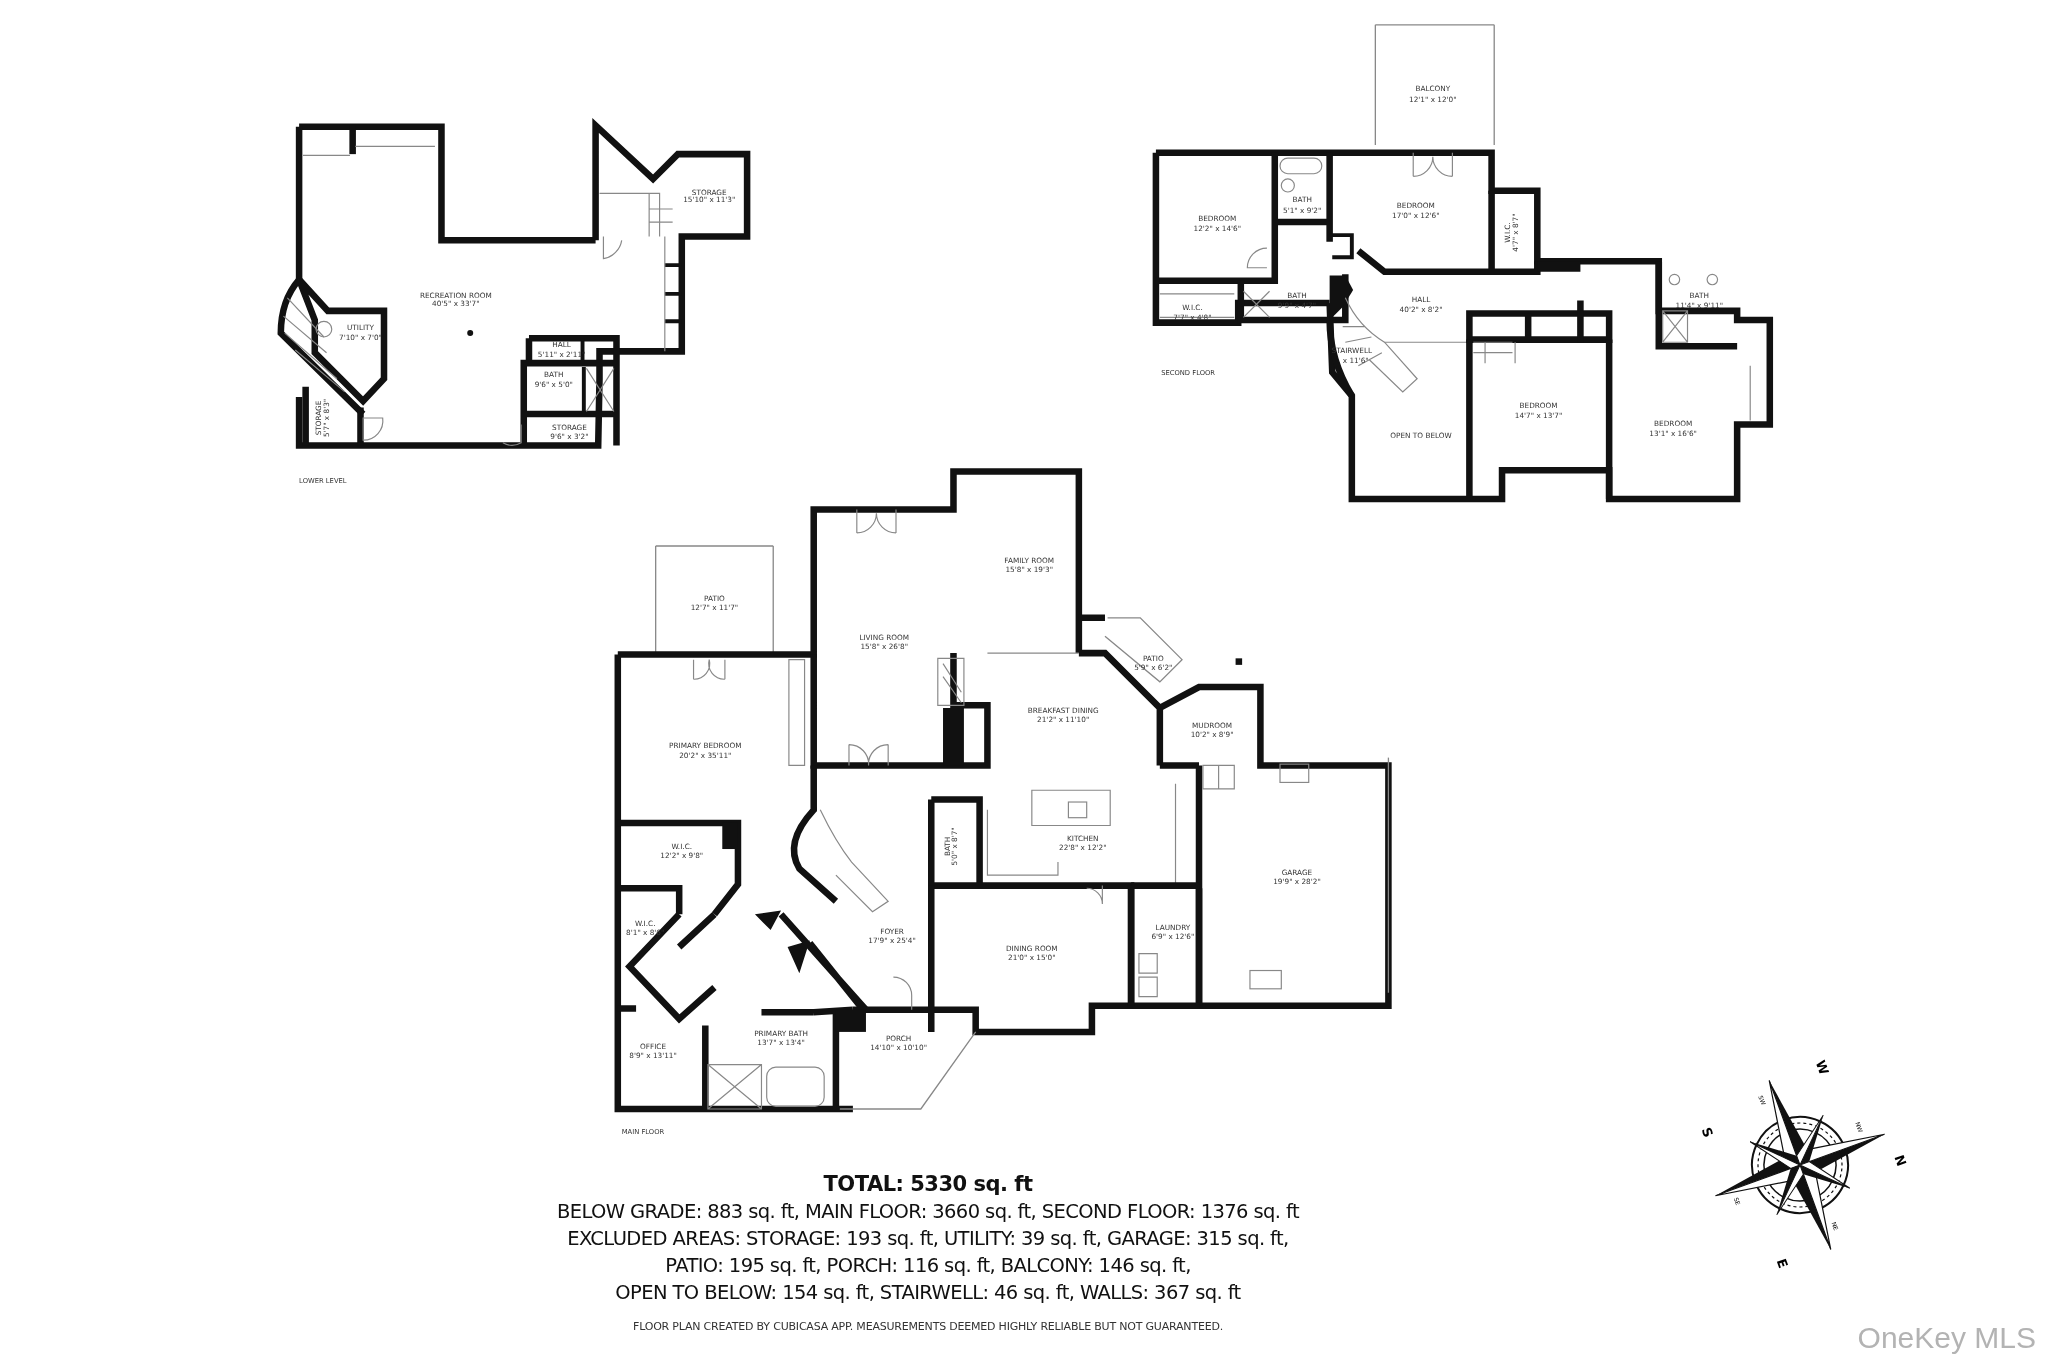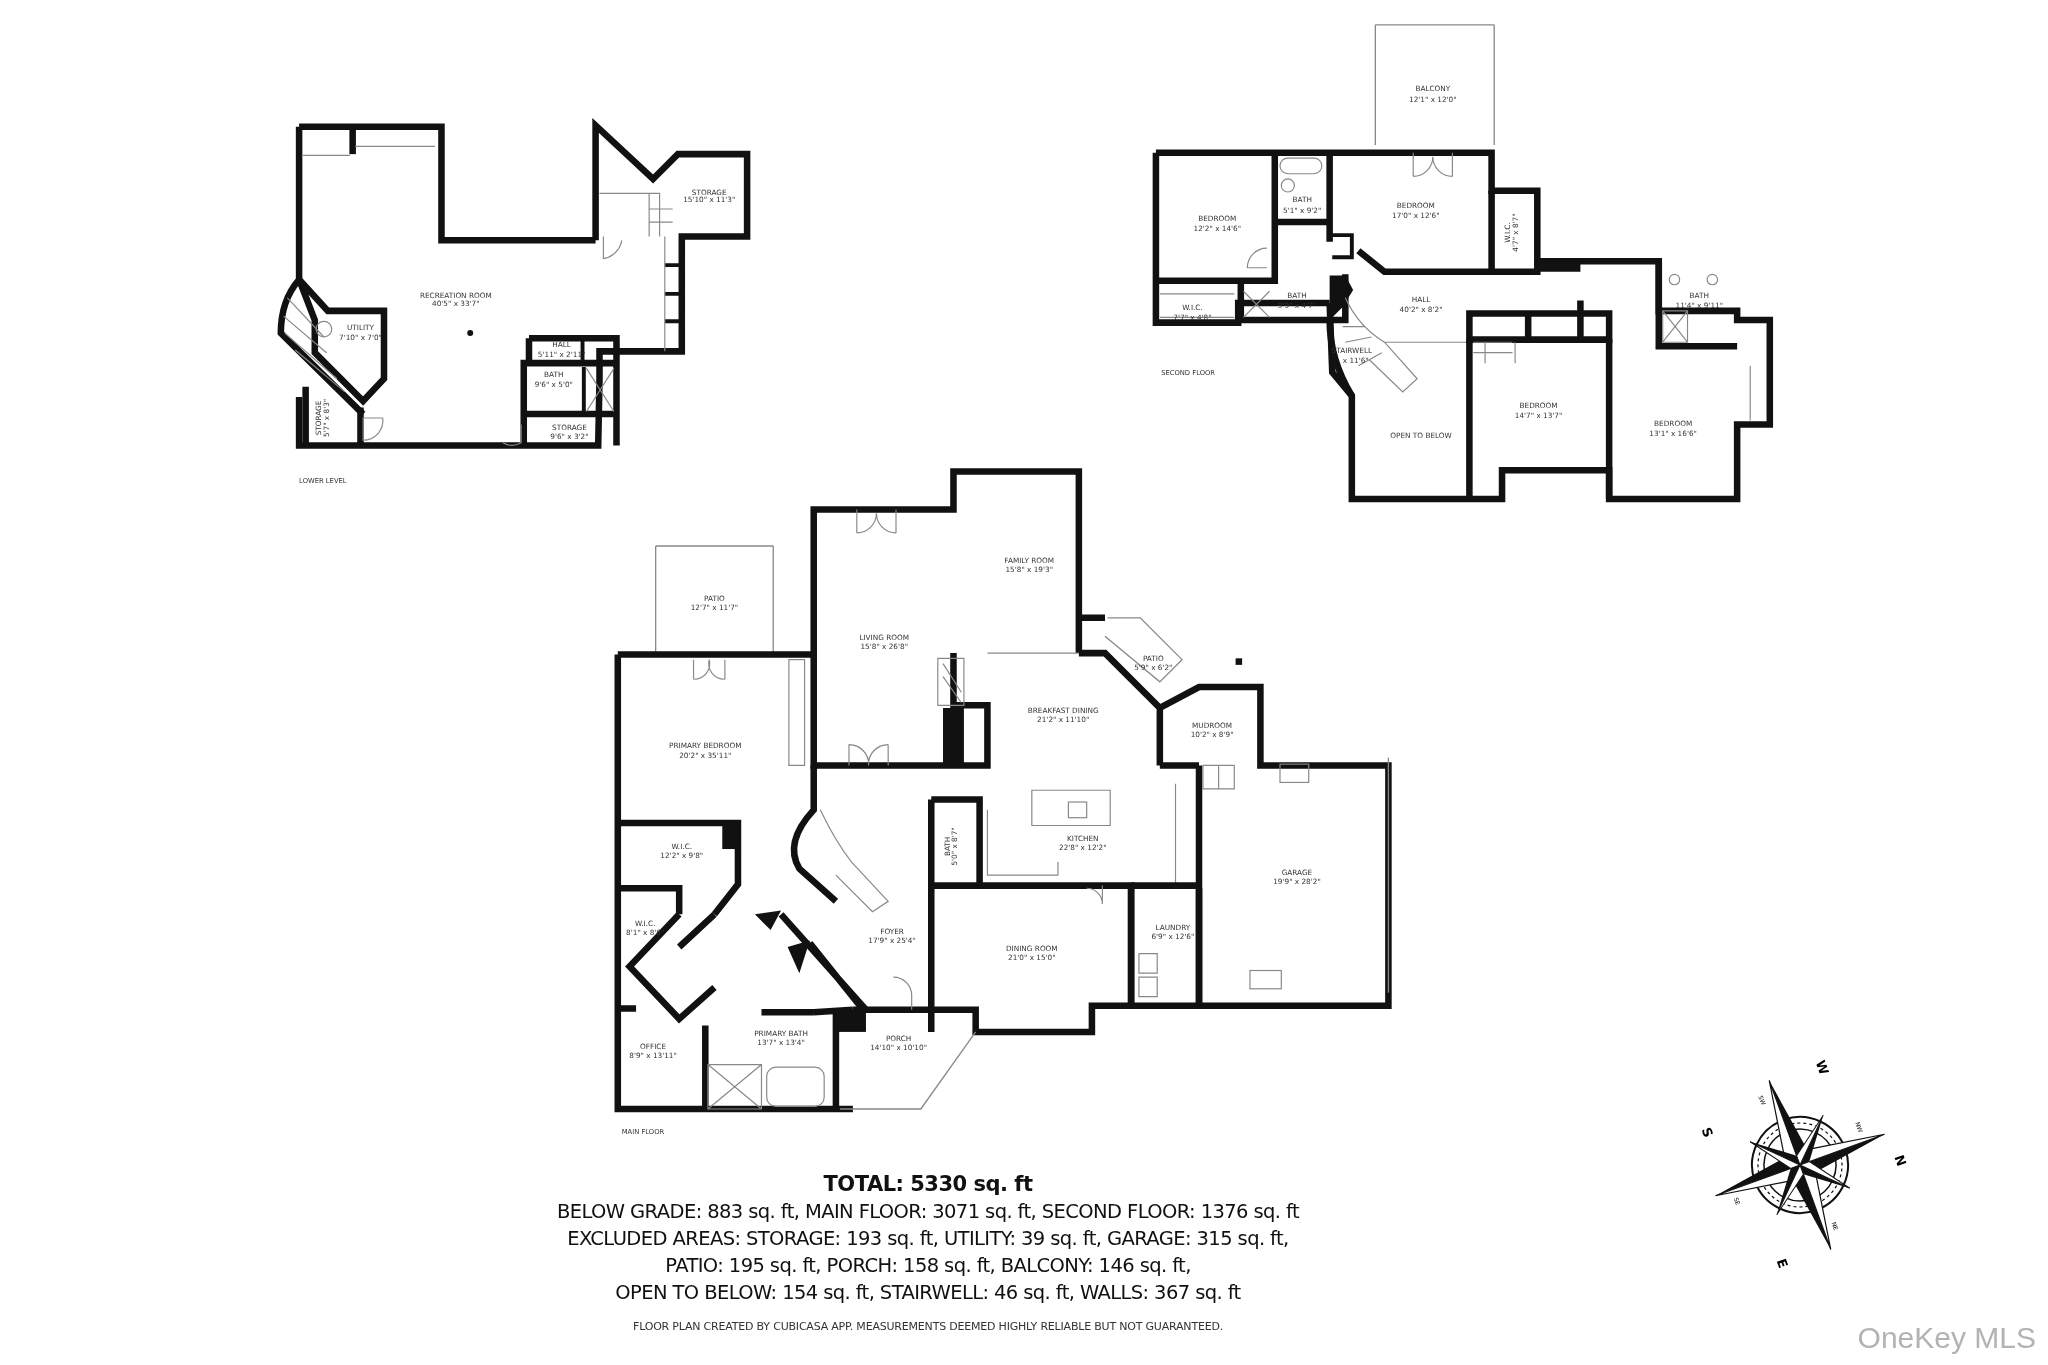--- a/index.html
+++ b/index.html
@@ -234,23 +234,23 @@
   <text class="lbl" x="500" y="803">OFFICE</text>
   <text class="lbl" x="500" y="810">8'9" x 13'11"</text>
   <text class="lbl" x="598" y="793">PRIMARY BATH</text>
   <text class="lbl" x="598" y="800">13'7" x 13'4"</text>
   <text class="lbl" x="688" y="797">PORCH</text>
   <text class="lbl" x="688" y="804">14'10" x 10'10"</text>
   <text class="flbl" x="476" y="868">MAIN FLOOR</text>
 </svg>
 
 <div id="total" class="summary">TOTAL: 5330 sq. ft</div>
-<div id="line1" class="summary sline">BELOW GRADE: 883 sq. ft, MAIN FLOOR: 3071 sq. ft, SECOND FLOOR: 1376 sq. ft</div>
+<div id="line1" class="summary sline">BELOW GRADE: 883 sq. ft, MAIN FLOOR: 3660 sq. ft, SECOND FLOOR: 1376 sq. ft</div>
 <div id="line2" class="summary sline">EXCLUDED AREAS: STORAGE: 193 sq. ft, UTILITY: 39 sq. ft, GARAGE: 315 sq. ft,</div>
-<div id="line3" class="summary sline">PATIO: 195 sq. ft, PORCH: 158 sq. ft, BALCONY: 146 sq. ft,</div>
+<div id="line3" class="summary sline">PATIO: 195 sq. ft, PORCH: 116 sq. ft, BALCONY: 146 sq. ft,</div>
 <div id="line4" class="summary sline">OPEN TO BELOW: 154 sq. ft, STAIRWELL: 46 sq. ft, WALLS: 367 sq. ft</div>
 <div id="credit" class="summary">FLOOR PLAN CREATED BY CUBICASA APP. MEASUREMENTS DEEMED HIGHLY RELIABLE BUT NOT GUARANTEED.</div>
 
 <svg id="compass" viewBox="-110 -110 220 220" xmlns="http://www.w3.org/2000/svg">
   <g transform="rotate(-110)">
     <circle r="48" fill="none" stroke="#111" stroke-width="2"></circle>
     <circle r="42" fill="none" stroke="#111" stroke-width="1.2" stroke-dasharray="3 3"></circle>
     <circle r="36" fill="none" stroke="#111" stroke-width="1.5"></circle>
     <g>
       <polygon points="0,-40 7,-7 0,0" fill="#111"></polygon>

